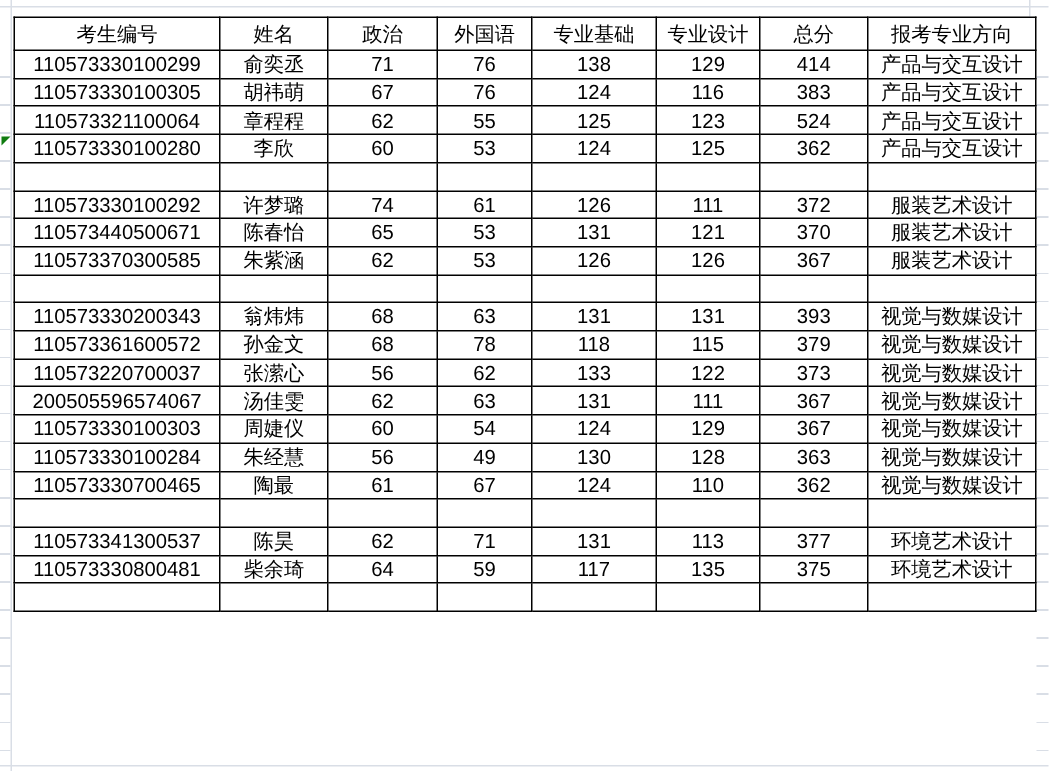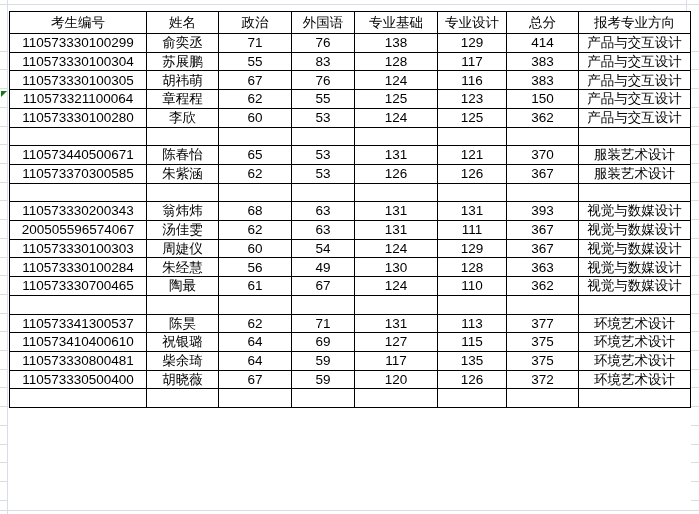--- a/index.html
+++ b/index.html
@@ -86,47 +86,37 @@
           <td>110573330100299</td>
           <td>俞奕丞</td>
           <td>71</td>
           <td>76</td>
           <td>138</td>
           <td>129</td>
           <td>414</td>
           <td>产品与交互设计</td>
         </tr>
         <tr>
-          <td>110573330100304</td>
-          <td>苏展鹏</td>
-          <td>55</td>
-          <td>83</td>
-          <td>128</td>
-          <td>117</td>
-          <td>383</td>
-          <td>产品与交互设计</td>
-        </tr>
-        <tr>
           <td>110573330100305</td>
           <td>胡祎萌</td>
           <td>67</td>
           <td>76</td>
           <td>124</td>
           <td>116</td>
           <td>383</td>
           <td>产品与交互设计</td>
         </tr>
         <tr>
           <td>110573321100064</td>
           <td>章程程</td>
           <td>62</td>
           <td>55</td>
           <td>125</td>
           <td>123</td>
-          <td>150</td>
+          <td>524</td>
           <td>产品与交互设计</td>
         </tr>
         <tr>
           <td>110573330100280</td>
           <td>李欣</td>
           <td>60</td>
           <td>53</td>
           <td>124</td>
           <td>125</td>
           <td>362</td>
@@ -134,20 +124,30 @@
         </tr>
         <tr>
           <td></td>
           <td></td>
           <td></td>
           <td></td>
           <td></td>
           <td></td>
           <td></td>
           <td></td>
+        </tr>
+        <tr>
+          <td>110573330100292</td>
+          <td>许梦璐</td>
+          <td>74</td>
+          <td>61</td>
+          <td>126</td>
+          <td>111</td>
+          <td>372</td>
+          <td>服装艺术设计</td>
         </tr>
         <tr>
           <td>110573440500671</td>
           <td>陈春怡</td>
           <td>65</td>
           <td>53</td>
           <td>131</td>
           <td>121</td>
           <td>370</td>
           <td>服装艺术设计</td>
@@ -173,20 +173,40 @@
           <td></td>
         </tr>
         <tr>
           <td>110573330200343</td>
           <td>翁炜炜</td>
           <td>68</td>
           <td>63</td>
           <td>131</td>
           <td>131</td>
           <td>393</td>
+          <td>视觉与数媒设计</td>
+        </tr>
+        <tr>
+          <td>110573361600572</td>
+          <td>孙金文</td>
+          <td>68</td>
+          <td>78</td>
+          <td>118</td>
+          <td>115</td>
+          <td>379</td>
+          <td>视觉与数媒设计</td>
+        </tr>
+        <tr>
+          <td>110573220700037</td>
+          <td>张潆心</td>
+          <td>56</td>
+          <td>62</td>
+          <td>133</td>
+          <td>122</td>
+          <td>373</td>
           <td>视觉与数媒设计</td>
         </tr>
         <tr>
           <td>200505596574067</td>
           <td>汤佳雯</td>
           <td>62</td>
           <td>63</td>
           <td>131</td>
           <td>111</td>
           <td>367</td>
@@ -233,53 +253,33 @@
           <td></td>
         </tr>
         <tr>
           <td>110573341300537</td>
           <td>陈昊</td>
           <td>62</td>
           <td>71</td>
           <td>131</td>
           <td>113</td>
           <td>377</td>
-          <td>环境艺术设计</td>
-        </tr>
-        <tr>
-          <td>110573410400610</td>
-          <td>祝银璐</td>
-          <td>64</td>
-          <td>69</td>
-          <td>127</td>
-          <td>115</td>
-          <td>375</td>
           <td>环境艺术设计</td>
         </tr>
         <tr>
           <td>110573330800481</td>
           <td>柴余琦</td>
           <td>64</td>
           <td>59</td>
           <td>117</td>
           <td>135</td>
           <td>375</td>
           <td>环境艺术设计</td>
         </tr>
         <tr>
-          <td>110573330500400</td>
-          <td>胡晓薇</td>
-          <td>67</td>
-          <td>59</td>
-          <td>120</td>
-          <td>126</td>
-          <td>372</td>
-          <td>环境艺术设计</td>
-        </tr>
-        <tr>
           <td></td>
           <td></td>
           <td></td>
           <td></td>
           <td></td>
           <td></td>
           <td></td>
           <td></td>
         </tr>
       </tbody>

